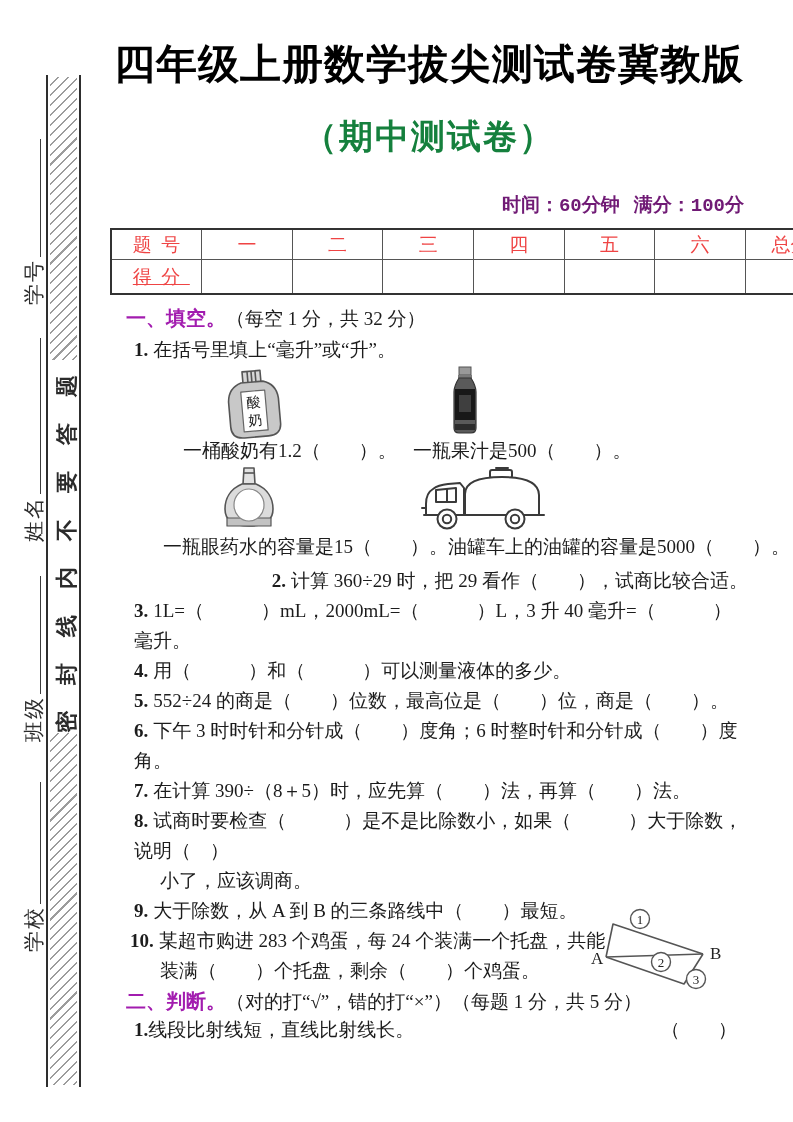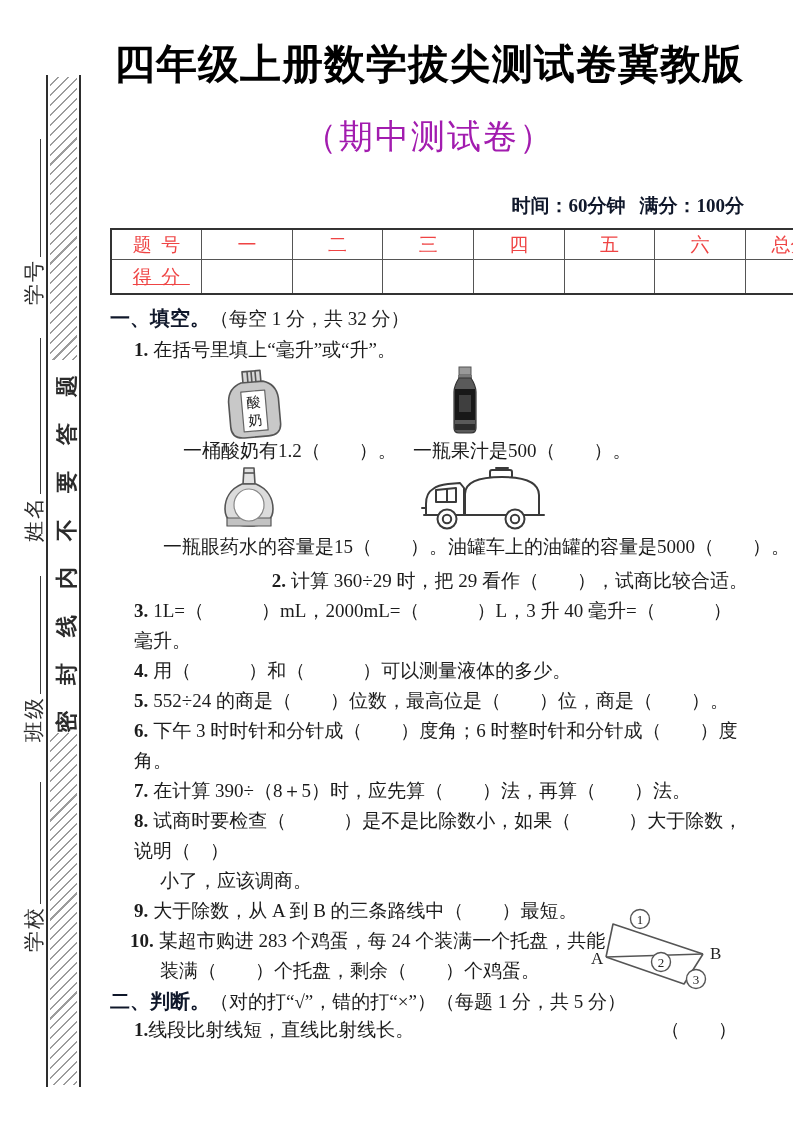--- a/index.html
+++ b/index.html
@@ -27,38 +27,38 @@
     white-space:nowrap;font-size:22px;letter-spacing:26px;color:#2b2b2b;font-weight:bold;
   }
   
   .main{position:absolute;left:110px;top:38px;width:638px;}
   .title{
     margin:0;text-align:center;font-family:"Liberation Sans","DejaVu Sans",sans-serif;
     font-weight:900;font-size:41px;line-height:52px;color:#000000;letter-spacing:1px;
   }
   .subtitle{
     margin:24px 0 16px 0;text-align:center;font-family:"Liberation Sans","DejaVu Sans",sans-serif;
-    font-weight:400;font-size:34px;line-height:44px;color:#a21caf;letter-spacing:2px;
+    font-weight:700;font-size:34px;line-height:44px;color:#15803d;letter-spacing:2px;
   }
   .meta{
-    margin-top:36px;text-align:right;font-family:Liberation Serif, serif;
-    font-weight:bold;font-size:19px;line-height:24px;color:#0f172a;padding-right:4px;
+    margin-top:36px;text-align:right;font-family:Liberation Mono, monospace;
+    font-weight:bold;font-size:19px;line-height:24px;color:#701a75;padding-right:4px;
   }
   .meta .gap{display:inline-block;width:14px;}
   
   .score-table{
     margin-top:10px;width:727px;border-collapse:collapse;table-layout:fixed;
     border:2.5px solid #333;font-size:19px;color:#ef4444;padding-left:32px;
   }
   .score-table td{border:1.3px solid #555;text-align:center;height:29px;padding:0;}
   .score-table tr.score-row td{height:33px;text-decoration:underline;}
   .score-table td.lab{letter-spacing:0.5em;text-indent:0.5em;}
   
   .sec-head{margin-top:10px;font-size:20px;line-height:26px;}
-  .sec-head b{font-weight:bold;color:#0f172a;}
+  .sec-head b{font-weight:bold;color:#a21caf;margin-left:16px;}
   .sec-head .note{font-size:19px;}
   .q{font-size:19px;line-height:30px;padding-left:24px;}
   .q .qn{font-weight:bold;margin-right:5px;}
   .q.first{margin-top:4px;line-height:28px;}
   .q.q10{padding-left:20px;}
   .q.cont{padding-left:50px;}
   .q.gap-top{margin-top:6px;text-align:right;}
   .judge-line{display:flex;font-size:19px;line-height:30px;padding-left:24px;width:603px;}
   .judge-line .ans{margin-left:auto;}
   

